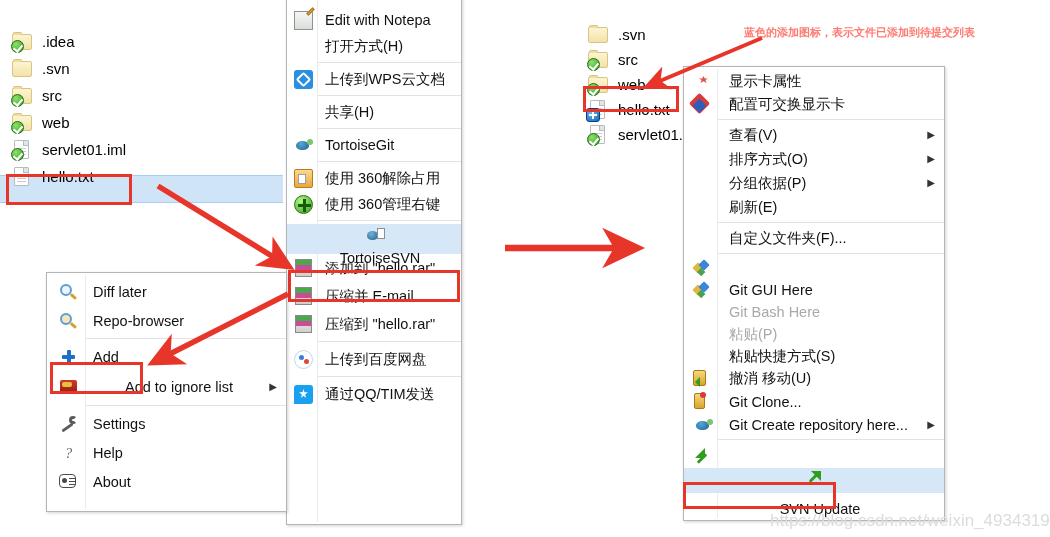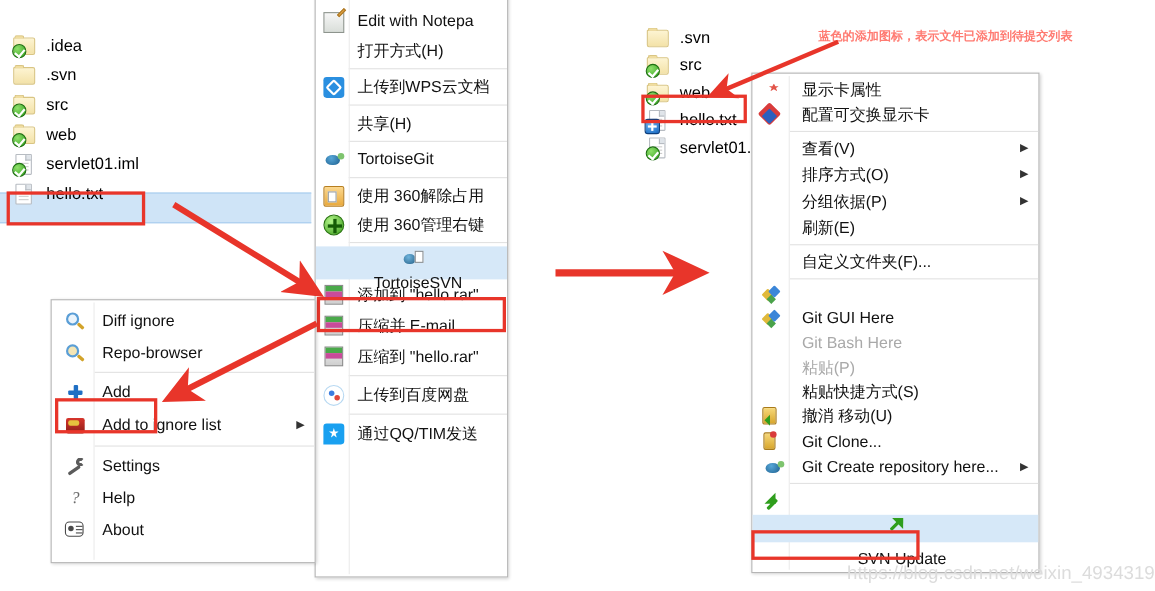--- a/index.html
+++ b/index.html
@@ -292,36 +292,36 @@
 </div>
 <div class="redbox" style="left:288px;top:270px;width:172px;height:32px;"></div>
 
 <div class="menu" style="left:46px;top:272px;width:241px;height:240px;">
   <div class="vrule" style="left:38px;"></div>
 
   <div class="mi" style="height:29px;margin-top:4px;">
     <span class="mi-ic" style="flex:0 0 34px;width:34px;">
         <i class="g g-mag" style="left:8px;"></i>
       </span>
-    <span class="mi-tx">Diff ignore</span>
+    <span class="mi-tx">Diff later</span>
   </div>
   <div class="mi" style="height:29px;">
     <span class="mi-ic" style="flex:0 0 34px;width:34px;">
         <i class="g g-mag2" style="left:8px;"></i>
       </span>
     <span class="mi-tx">Repo-browser</span>
   </div>
   <div class="sep" style="margin-left:39px;"></div>
   <div class="mi" style="height:30px;">
     <span class="mi-ic" style="flex:0 0 34px;width:34px;">
         <i class="g g-plus" style="left:11px;"></i>
       </span>
     <span class="mi-tx">Add</span>
   </div>
-  <div class="mi" style="height:30px;">
+  <div class="mi" style="height:30px;gap:32px;">
     <span class="mi-ic" style="flex:0 0 34px;width:34px;">
         <i class="g g-ign" style="left:9px;"></i>
       </span>
     <span class="mi-tx">Add to ignore list</span>
     <span class="mi-arr">▶</span>
   </div>
   <div class="sep" style="margin-left:39px;"></div>
   <div class="mi" style="height:29px;">
     <span class="mi-ic" style="flex:0 0 34px;width:34px;">
         <i class="g g-set" style="left:8px;"></i>

